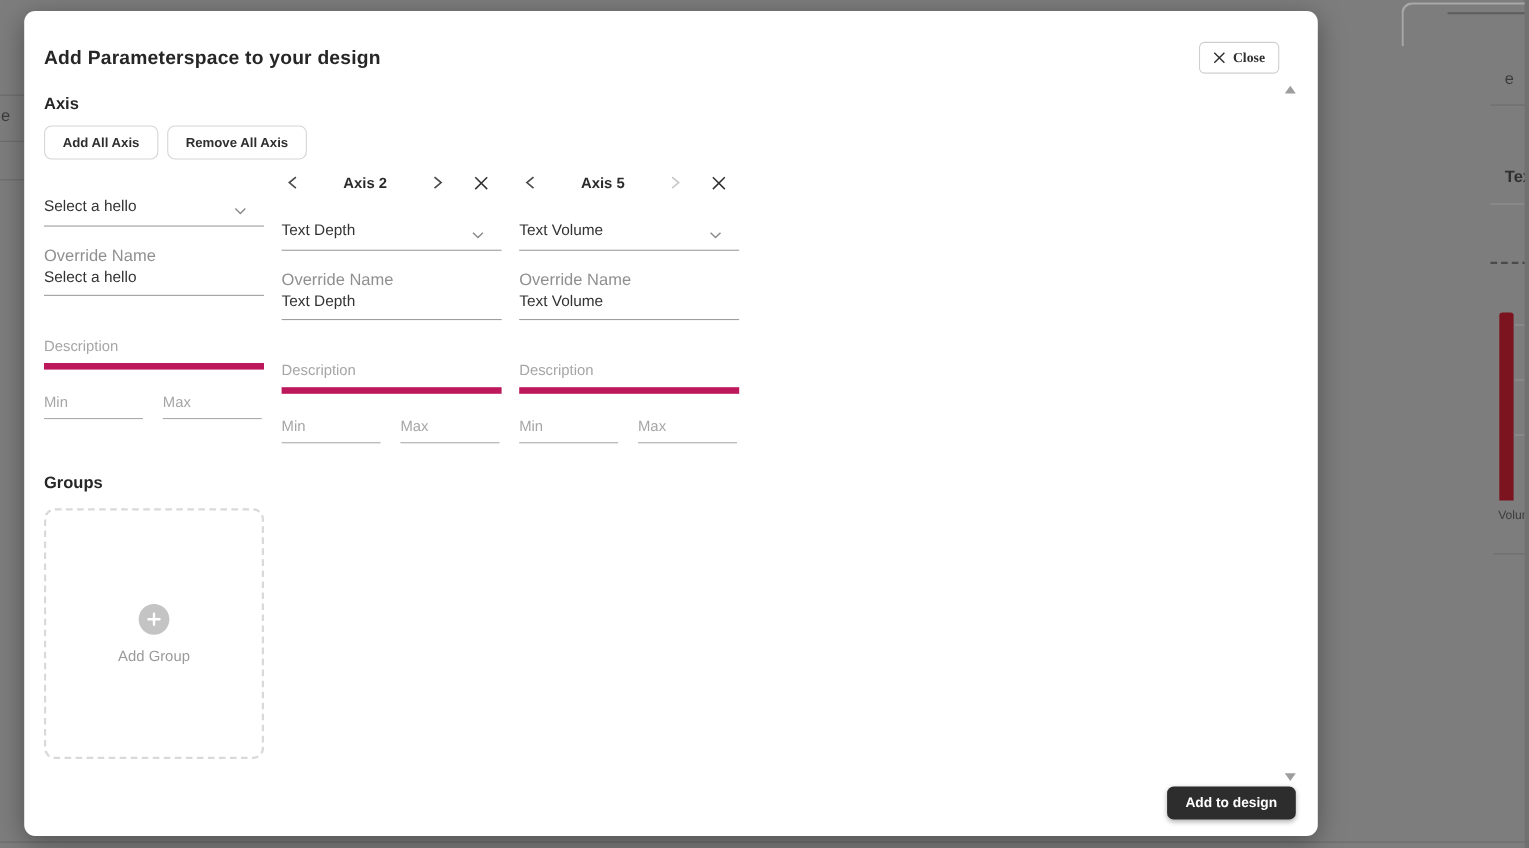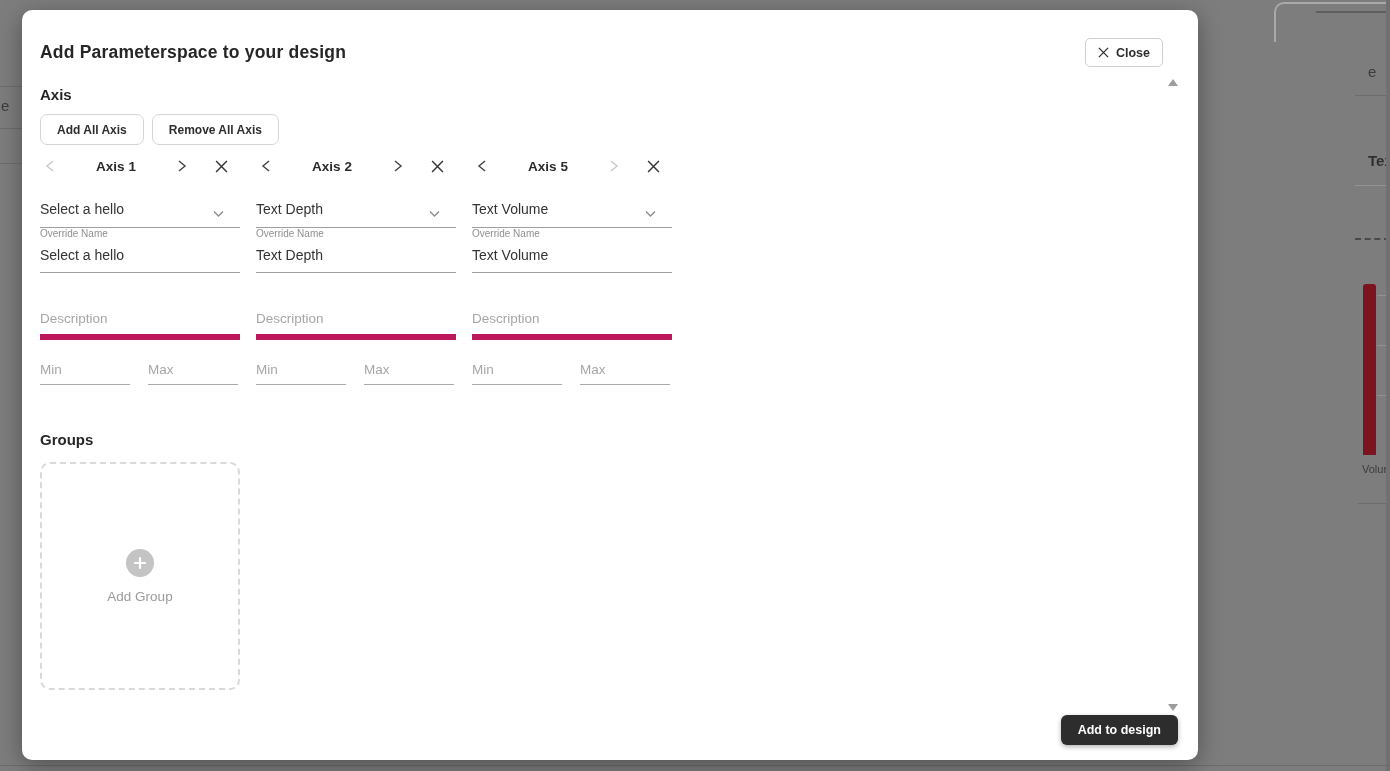--- a/index.html
+++ b/index.html
@@ -21,21 +21,21 @@
   
   .modal { position:absolute; z-index:10; left:22px; top:10px; width:1176px; height:750px;
     background:#ffffff; border-radius:10px; box-shadow:0 6px 24px rgba(0,0,0,.35); }
 
   .modal-title { position:absolute; left:18px; top:32px; font-size:17.5px; font-weight:700;
     color:#262626; letter-spacing:.2px; }
 
   .close-btn { position:absolute; top:28px; right:35px; height:29px; padding:0 12px;
     display:inline-flex; align-items:center; gap:7px; background:#fff;
     border:1px solid #cfcfcf; border-radius:5px; font-size:12.5px; font-weight:600;
-    color:#2e2e2e; cursor:pointer; }
+    color:#2e2e2e; cursor:pointer;font-family:Liberation Serif, serif; }
   .close-btn svg { width:11px; height:11px; stroke:#2e2e2e; }
 
   .scroll-arrow { position:absolute; right:19px; width:12px; height:9px; color:#9d9d9d; }
   .scroll-arrow.up { top:63px; }
   .scroll-arrow.down { top:688px; }
 
   .section-heading { font-size:15px; font-weight:700; color:#262626; }
   .axis-heading { position:absolute; left:18px; top:76px; }
 
   .btn-row { position:absolute; left:18px; top:104px; display:flex; gap:8px; }
@@ -55,21 +55,21 @@
     color:#2b2b2b; }
   .x-btn { margin-left:18px; width:22px; height:22px; display:flex; align-items:center;
     justify-content:center; background:none; border:none; cursor:pointer; color:#333; }
   .x-btn svg { width:13px; height:13px; }
 
   .select-field { position:relative; margin-top:24px; padding-bottom:10px;
     border-bottom:1px solid #9e9e9e; font-size:14px; color:#333; cursor:pointer; }
   .select-field .chev { position:absolute; right:16px; top:4px; color:#8a8a8a;
     width:11px; height:8px; }
 
-  .override-label { font-size:10px; color:#8f8f8f; height:13px; }
+  .override-label { margin-top:18px; font-size:15px; color:#8f8f8f; height:13px; }
   .override-input { display:block; width:100%; margin-top:6px; padding:0 0 9px 0;
     border:none; border-bottom:1px solid #9e9e9e; font-size:14px; color:#333;
     font-family:"Liberation Sans", sans-serif; outline:none; background:transparent; }
 
   .desc-input { display:block; width:100%; margin-top:38px; padding:0 0 8px 0; border:none;
     border-bottom:6px solid #be185d; font-size:13.5px; color:#333;
     font-family:"Liberation Sans", sans-serif; outline:none; background:transparent; }
   .minmax-row { margin-top:22px; display:flex; gap:18px; }
   .mm-input { display:block; width:90px; padding:0 0 7px 0; border:none;
     border-bottom:1px solid #ababab; font-size:13.5px; color:#a16207;
@@ -150,38 +150,20 @@
   <div class="section-heading axis-heading">Axis</div>
 
   <div class="btn-row">
     <button class="pill-btn">Add All Axis</button>
     <button class="pill-btn">Remove All Axis</button>
   </div>
 
   <div class="cards-row">
 
     <div class="axis-card">
-      <div class="axis-head">
-        <button class="nav-btn disabled">
-          <svg viewBox="0 0 10 12" fill="none">
-              <path d="M8 1L2 6l6 5" stroke="currentColor" stroke-width="1.5"></path>
-            </svg>
-        </button>
-        <div class="axis-label">Axis 1</div>
-        <button class="nav-btn">
-          <svg viewBox="0 0 10 12" fill="none">
-              <path d="M2 1l6 5-6 5" stroke="currentColor" stroke-width="1.5"></path>
-            </svg>
-        </button>
-        <button class="x-btn">
-          <svg viewBox="0 0 12 12" fill="none">
-              <path d="M1 1l10 10M11 1L1 11" stroke="currentColor" stroke-width="1.3"></path>
-            </svg>
-        </button>
-      </div>
       <div class="select-field">
         <span>Select a hello</span>
         <span class="chev">
           <svg viewBox="0 0 11 8" width="11" height="8" fill="none">
               <path d="M1 1.5L5.5 6 10 1.5" stroke="currentColor" stroke-width="1.3"></path>
             </svg>
         </span>
       </div>
       <div class="override-label">Override Name</div>
       <input class="override-input" type="text" value="Select a hello" style="">

